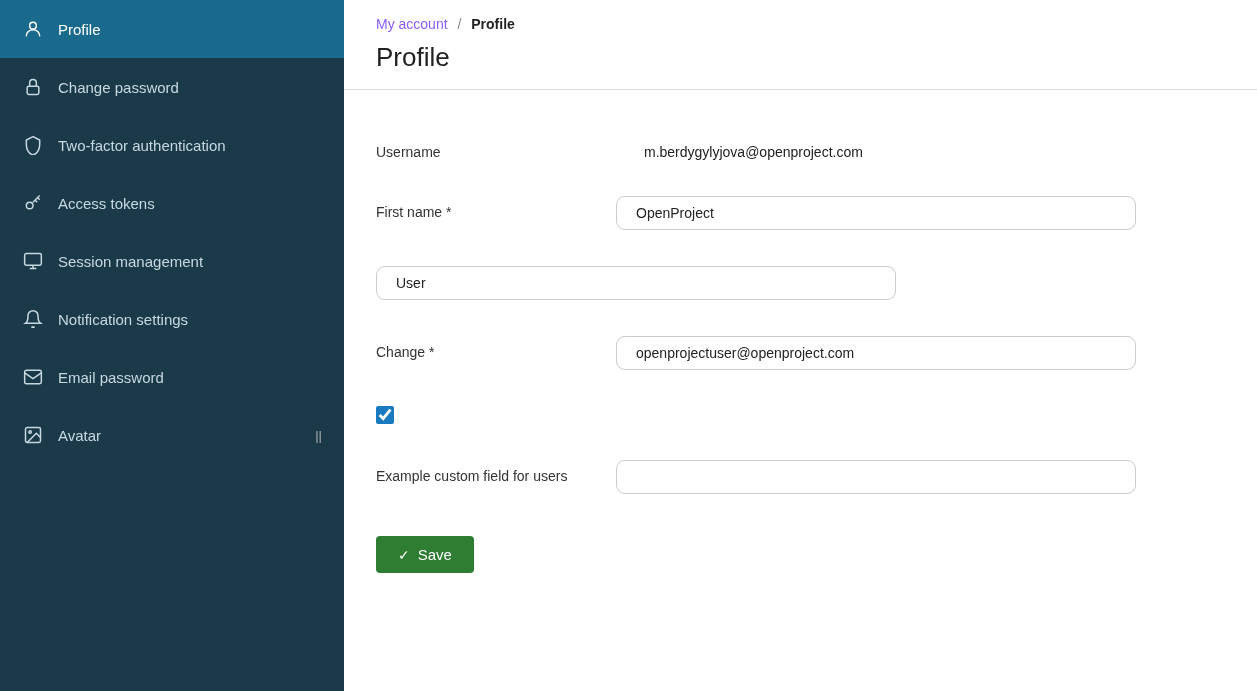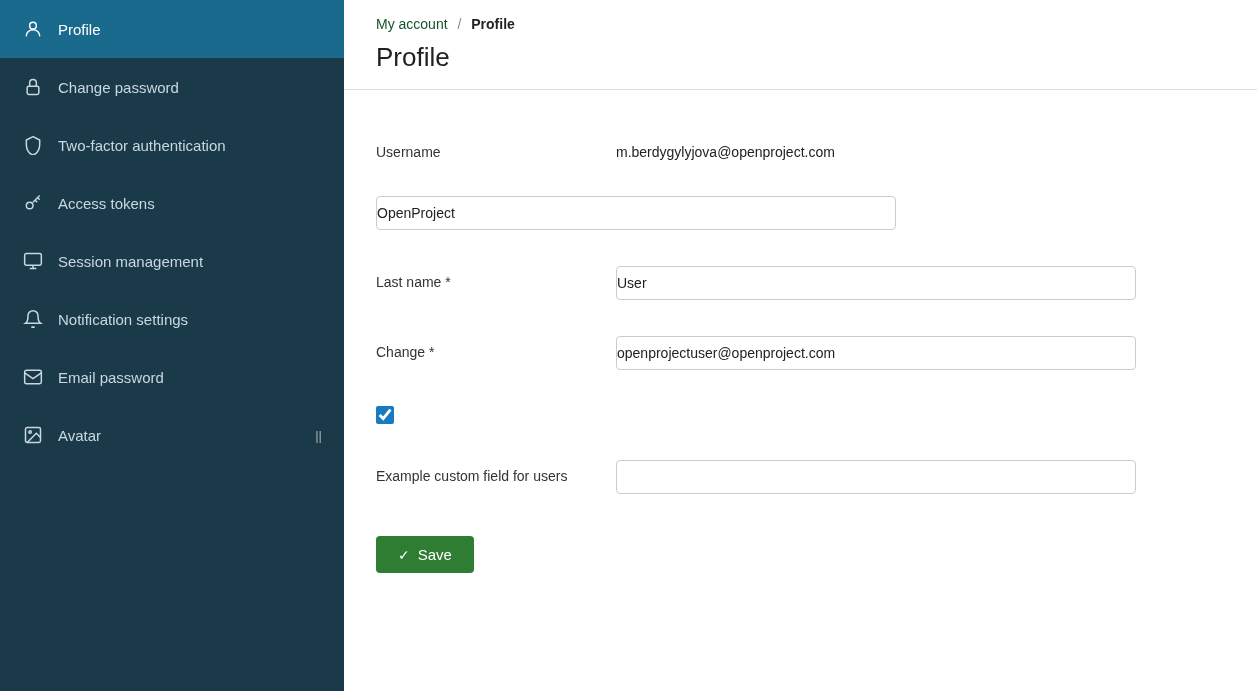--- a/index.html
+++ b/index.html
@@ -51,21 +51,21 @@
       overflow-y: auto;
       display: flex;
       flex-direction: column;
     }
     .breadcrumb {
       padding: 16px 32px 0 32px;
       font-size: 14px;
       color: #555;
     }
     .breadcrumb a {
-      color: #14532d;
+      color: #8b5cf6;
       text-decoration: none;
     }
     .breadcrumb .sep { margin: 0 6px; color: #888; }
     .breadcrumb .current { font-weight: 600; color: #222; }
 
     .page-title {
       padding: 10px 32px 16px 32px;
       font-size: 26px;
       font-weight: 400;
       color: #222;
@@ -94,32 +94,33 @@
       font-size: 14px;
       color: #333;
       padding-top: 8px;
     }
 
     .form-value {
       flex: 1;
       font-size: 14px;
       color: #222;
       padding-top: 8px;
+      margin-left: 28px;
     }
 
     .form-input {
       flex: 1;
       max-width: 520px;
     }
 
     .form-input input[type="text"] {
       width: 100%;
-      padding: 8px 0;
+      padding: 8px 19px;
       border: 1px solid #ccc;
-      border-radius: 4px;
+      border-radius: 9px;
       font-size: 14px;
       color: #222;
       outline: none;
     }
 
     .checkbox-row {
       display: flex;
       align-items: center;
       gap: 10px;
       padding-top: 0;
@@ -248,27 +249,27 @@
   <div class="page-title">Profile</div>
 
   <div class="form-area">
 
     <div class="form-row">
       <div class="form-label">Username</div>
       <div class="form-value">m.berdygylyjova@openproject.com</div>
     </div>
 
     <div class="form-row">
+      <div class="form-label">First name *</div>
       <div class="form-input">
         <input type="text" value="OpenProject" style="">
       </div>
     </div>
 
     <div class="form-row">
-      <div class="form-label">Last name *</div>
       <div class="form-input">
         <input type="text" value="User" style="">
       </div>
     </div>
 
     <div class="form-row">
       <div class="form-label">Change *</div>
       <div class="form-input">
         <input type="text" value="openprojectuser@openproject.com" style="">
       </div>

